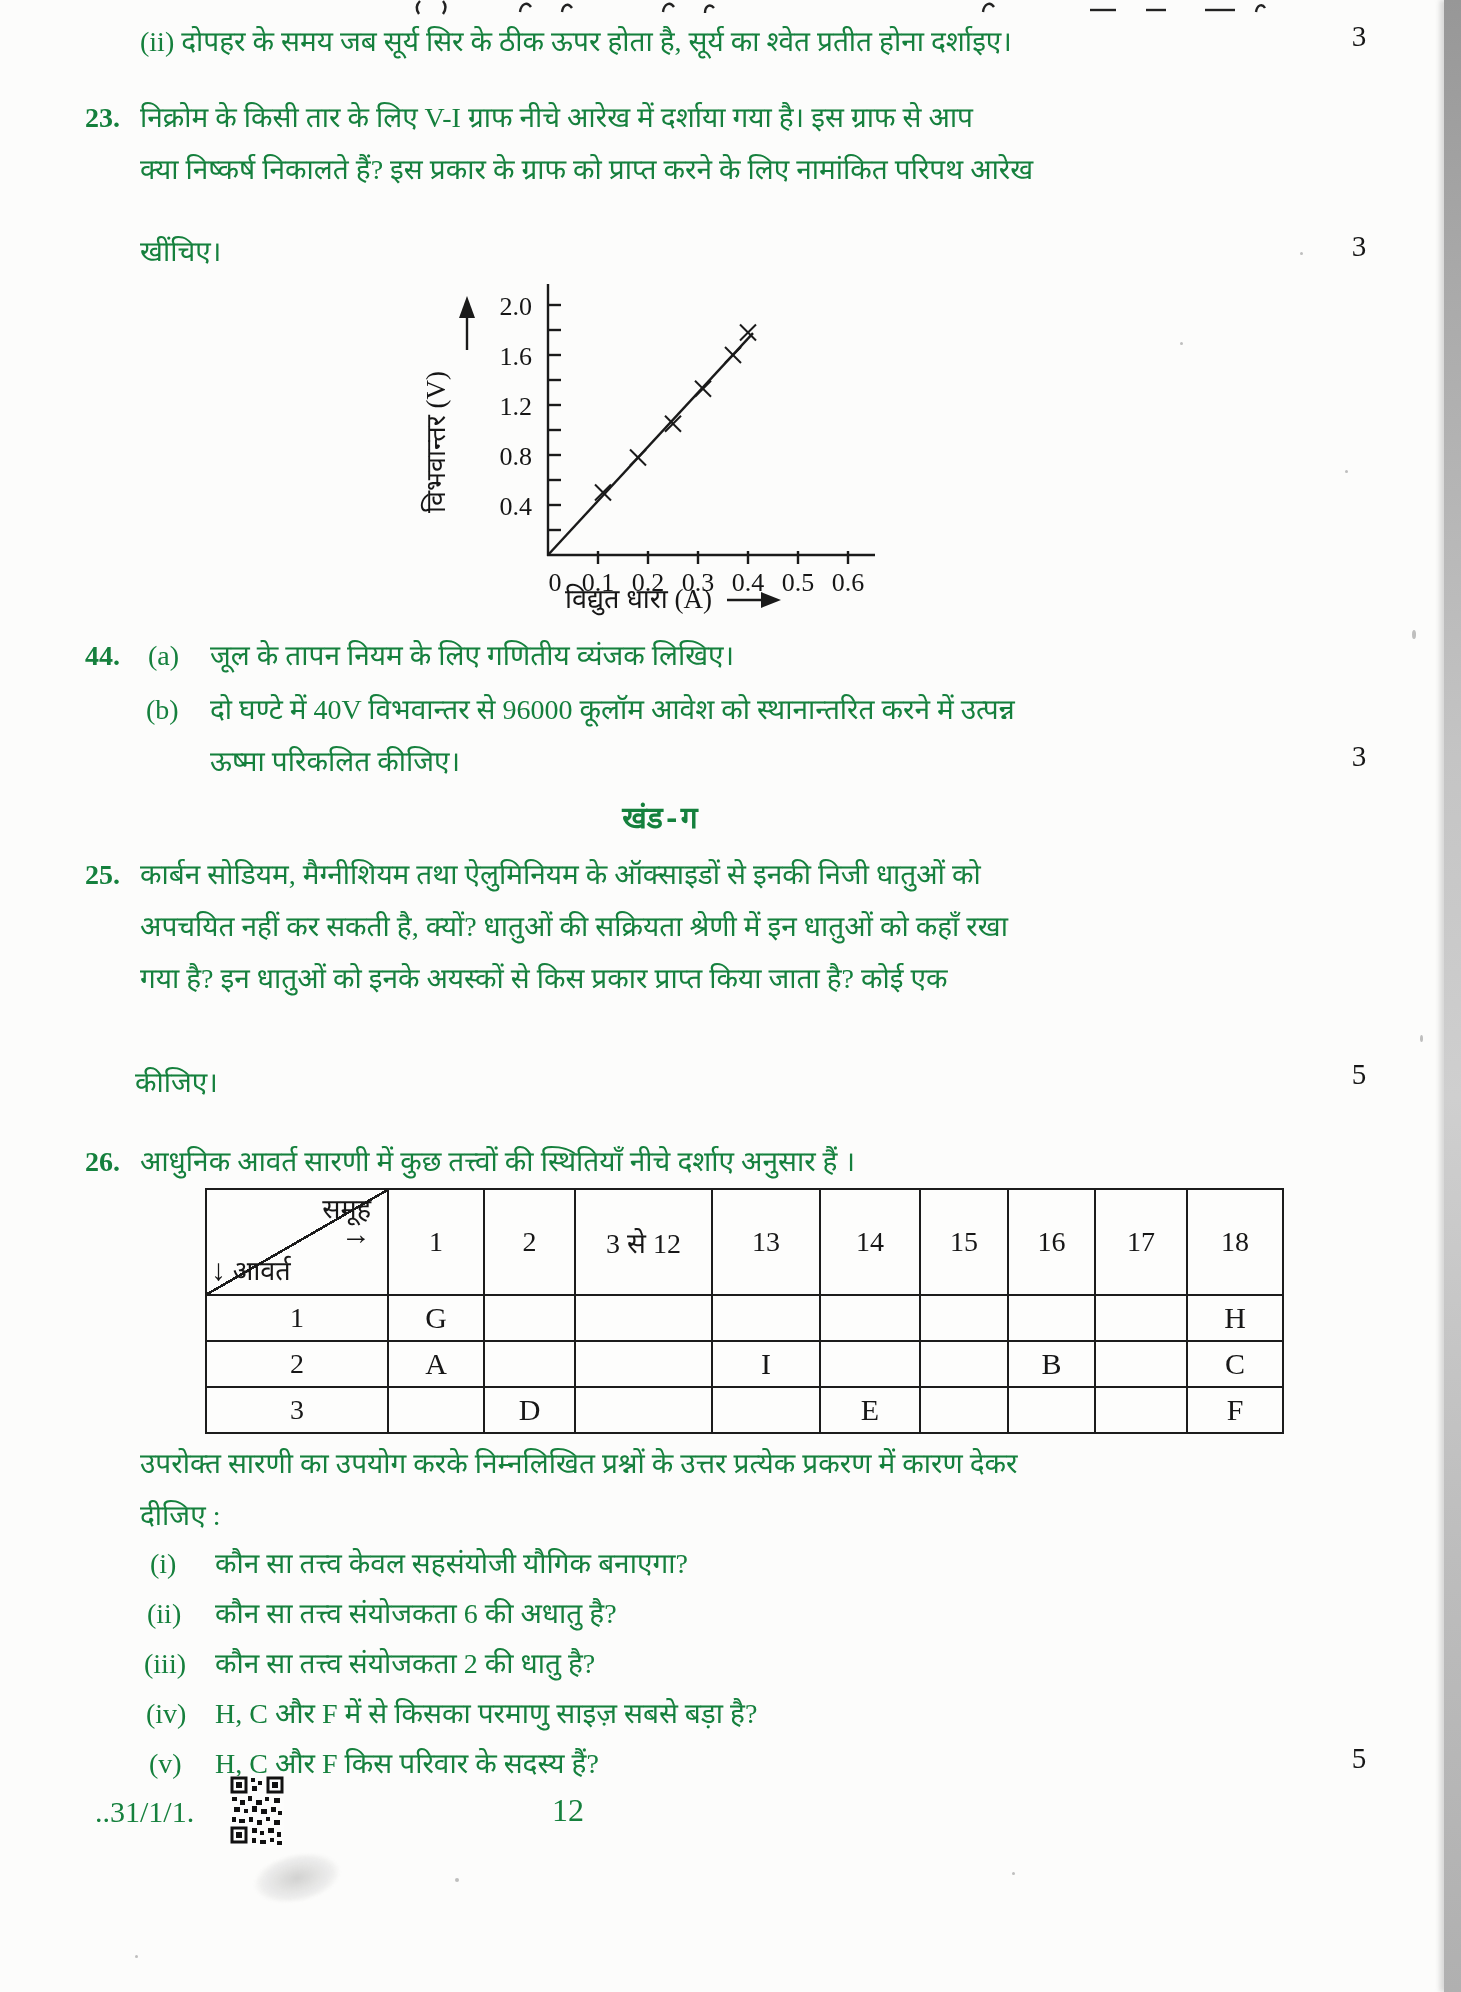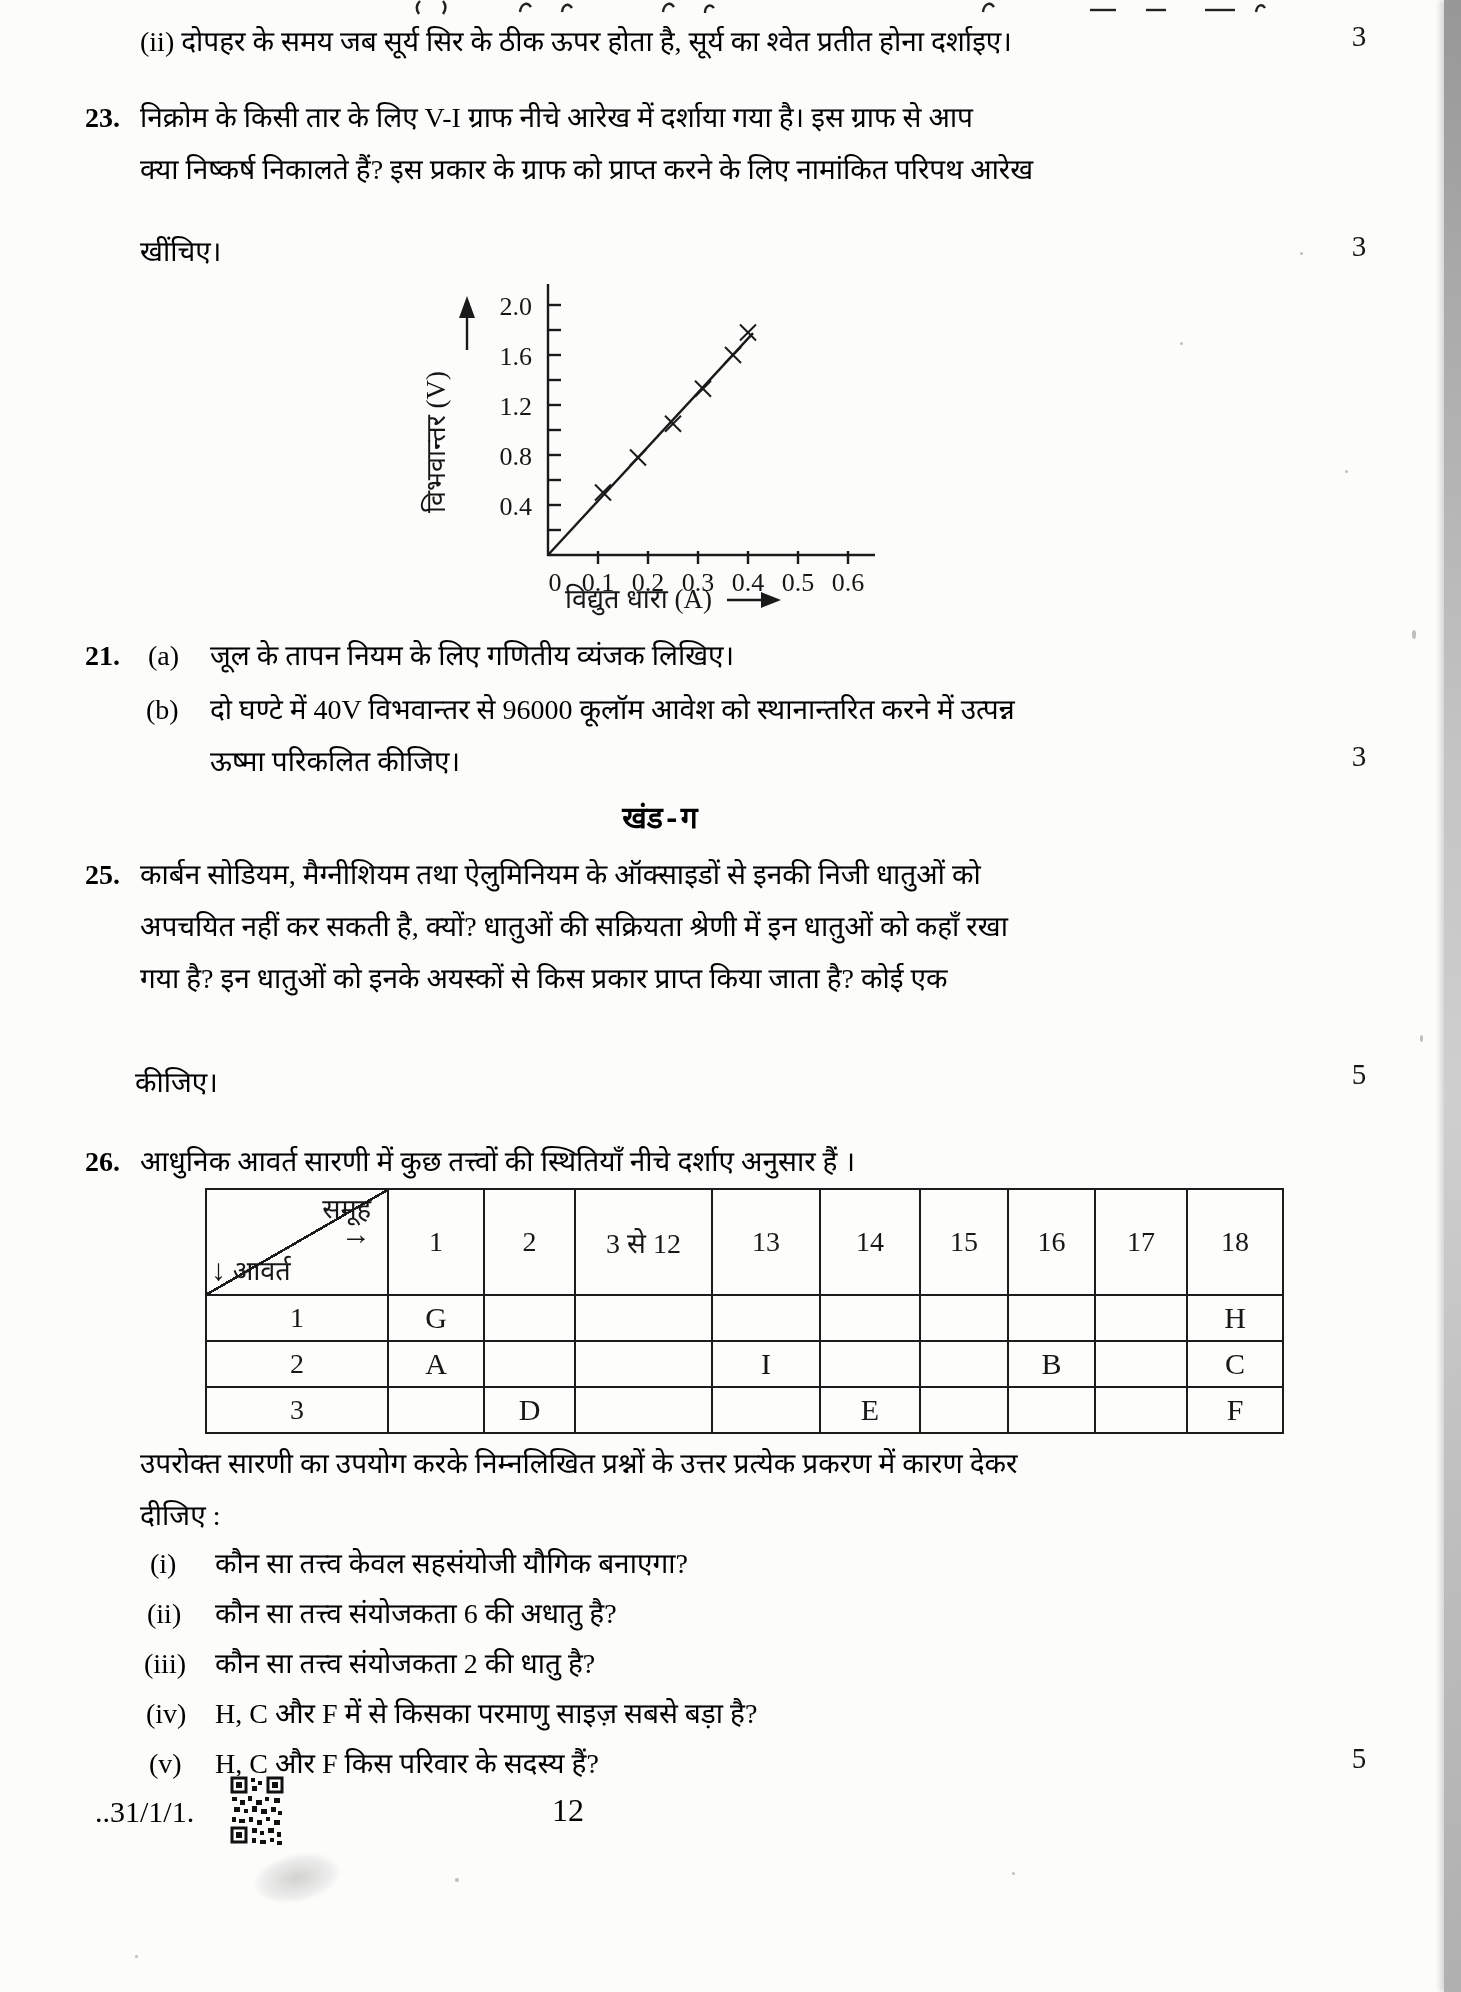--- a/index.html
+++ b/index.html
@@ -1,18 +1,18 @@
 <!DOCTYPE html>
 <html><head>
 <meta charset="utf-8">
 <style>
   html,body{margin:0;padding:0;background:#e8e8e8;}
   #page{position:relative;width:1461px;height:1992px;background:#fcfcfb;overflow:hidden;
         font-family:"Liberation Serif","DejaVu Serif",serif;color:#191919;}
-  .t{position:absolute;font-size:28px;line-height:44px;white-space:nowrap;color:#000000;}
+  .t{position:absolute;font-size:28px;line-height:44px;white-space:nowrap;color:#15803d;}
   .qnum{font-weight:bold;}
   .mark{position:absolute;left:1336px;width:46px;text-align:center;font-size:29px;color:#161616;}
   .sechead{font-weight:bold;font-size:30px;font-family:Liberation Mono, monospace;}
   
   #ptable{position:absolute;left:205px;top:1188px;border-collapse:collapse;table-layout:fixed;}
   #ptable td{border:2.2px solid #1c1c1c;text-align:center;vertical-align:middle;
              font-size:28px;padding:0;color:#171717;background:#fdfdfc;}
   #ptable td.el{font-size:30px;}
   #ptable tr.hdr td{height:104px;}
   #ptable tr.body td{height:44px;}
@@ -122,21 +122,21 @@
         <line x1="290" y1="159.75" x2="306" y2="143.75" class="mk"></line>
         <line x1="320" y1="108.75" x2="336" y2="124.75" class="mk"></line>
         <line x1="320" y1="124.75" x2="336" y2="108.75" class="mk"></line>
         <line x1="350" y1="75" x2="366" y2="91" class="mk"></line>
         <line x1="350" y1="91" x2="366" y2="75" class="mk"></line>
         <line x1="365" y1="52.5" x2="381" y2="68.5" class="mk"></line>
         <line x1="365" y1="68.5" x2="381" y2="52.5" class="mk"></line>
       </g>
   </svg>
 
-  <div class="t qnum" style="left:85px;top:634px">21.</div>
+  <div class="t qnum" style="left:85px;top:634px">44.</div>
   <div class="t" style="left:148px;top:634px">(a)</div>
   <div class="t" style="left:210px;top:634px">जूल के तापन नियम के लिए गणितीय व्यंजक लिखिए।</div>
   <div class="t" style="left:146px;top:688px">(b)</div>
   <div class="t" style="left:210px;top:688px">दो घण्टे में 40V विभवान्तर से 96000 कूलॉम आवेश को स्थानान्तरित करने में उत्पन्न</div>
   <div class="t" style="left:210px;top:740px">ऊष्मा परिकलित कीजिए।</div>
   <div class="mark" style="top:740px">3</div>
 
   <div class="t sechead" style="left:140px;top:798px;width:1040px;text-align:center;white-space:nowrap">खंड-ग</div>
 
   <div class="t qnum" style="left:85px;top:853px">25.</div>

